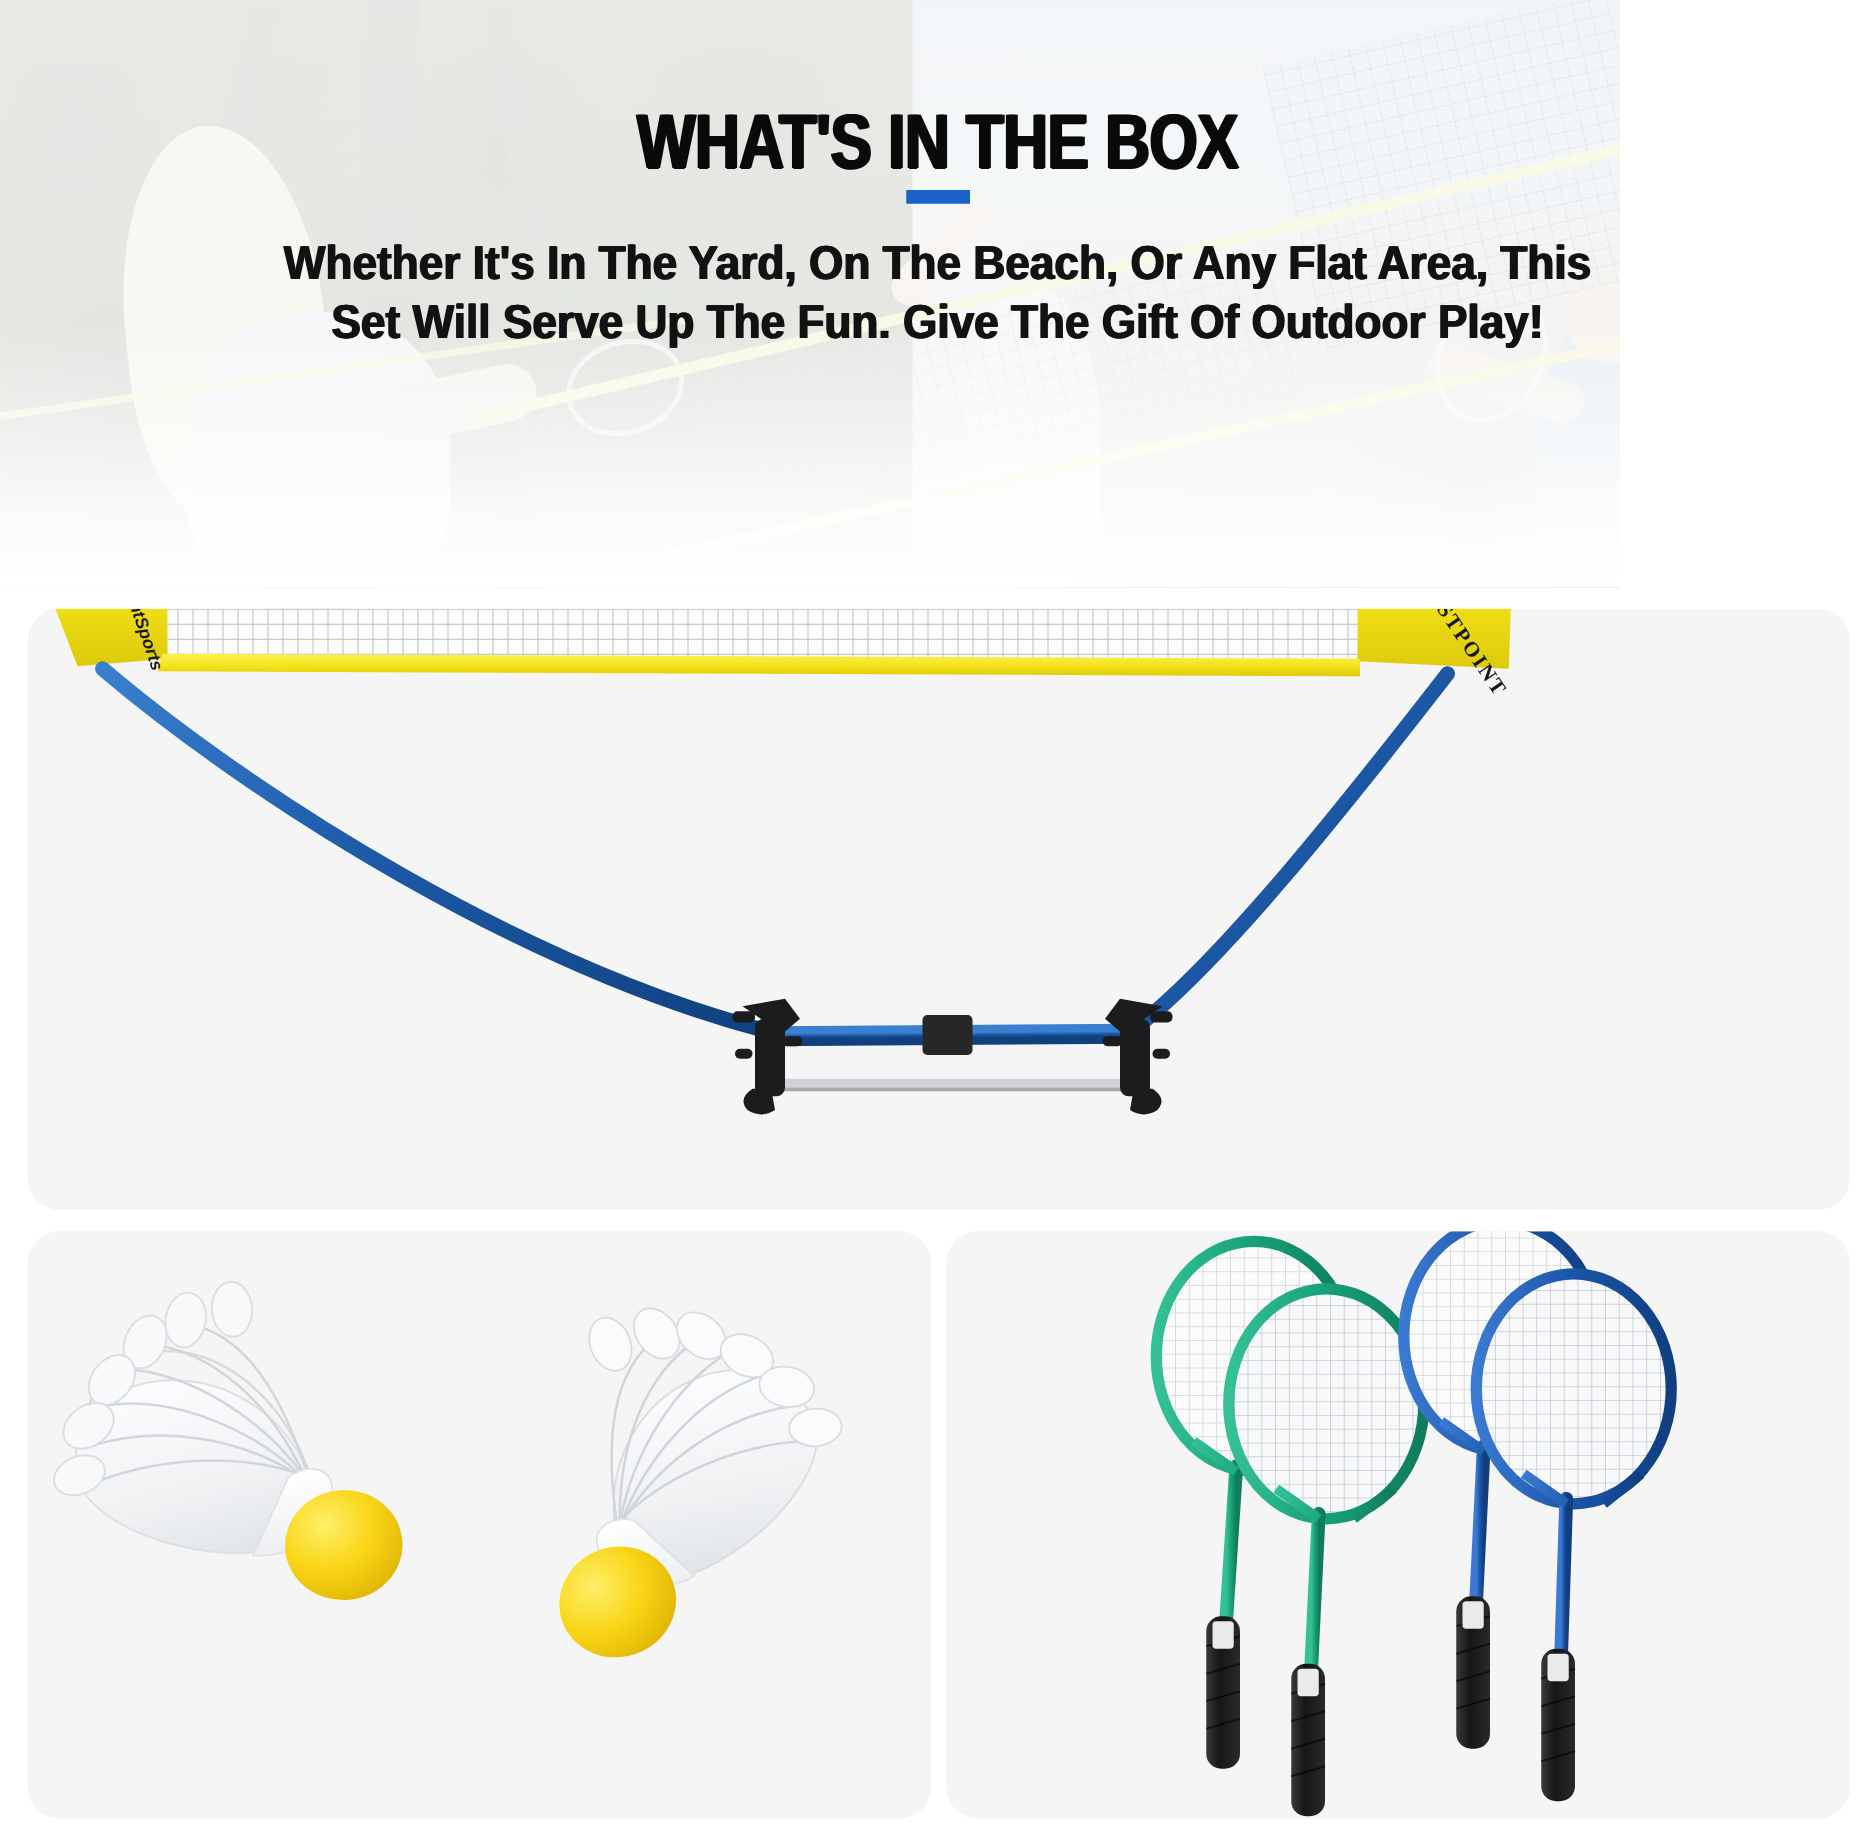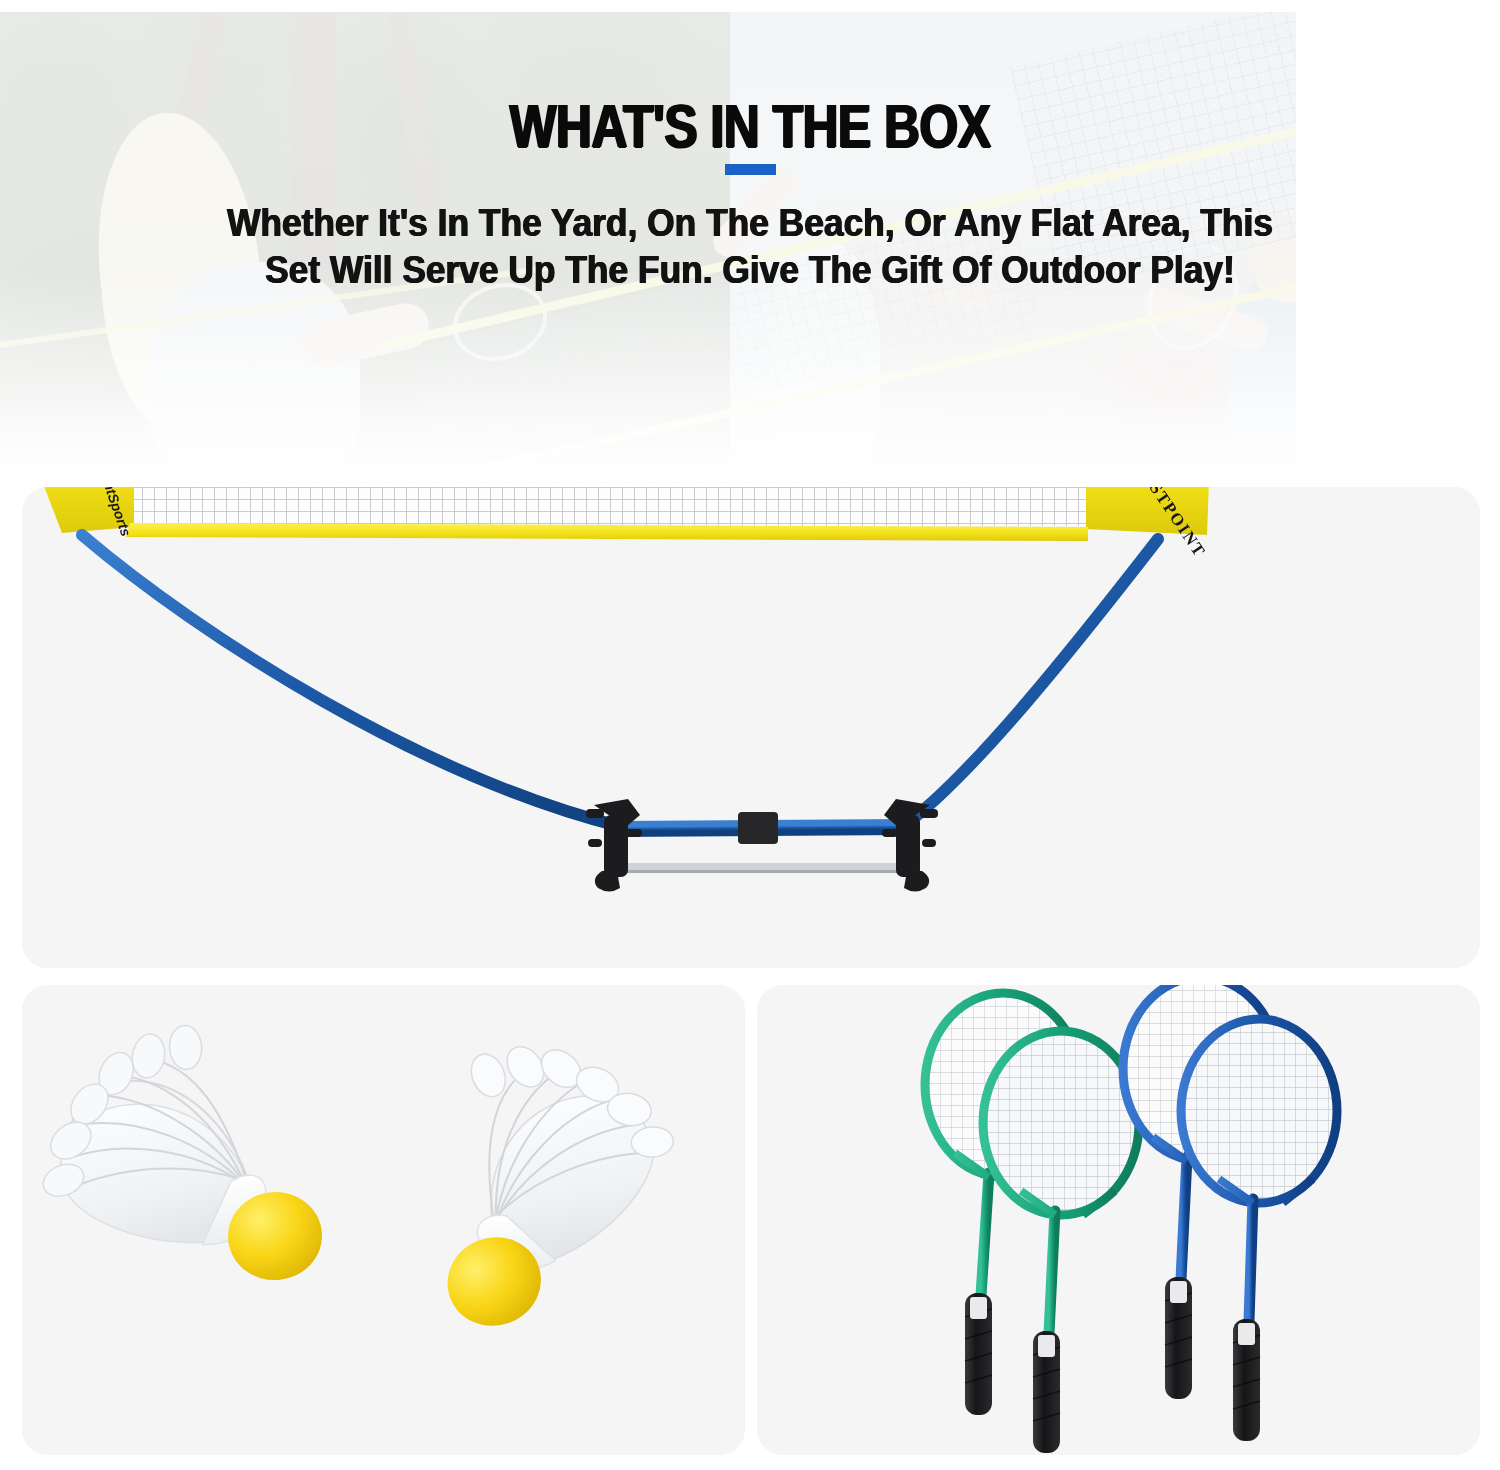--- a/index.html
+++ b/index.html
@@ -7,21 +7,21 @@
   body {
     font-family: "Liberation Sans", sans-serif;
     background: #ffffff;
     position: relative;
     overflow: hidden;
   }
 
   
   #hero {
     position: absolute;
-    left: 0; top: 12px;
+    left: 0; top: 0;
     width: 1296px; height: 470px;
     overflow: hidden;
     background: #f2f4f5;
   }
   
   #hero-photo {
     position: absolute;
     inset: 0;
     opacity: 0.30;
   }

